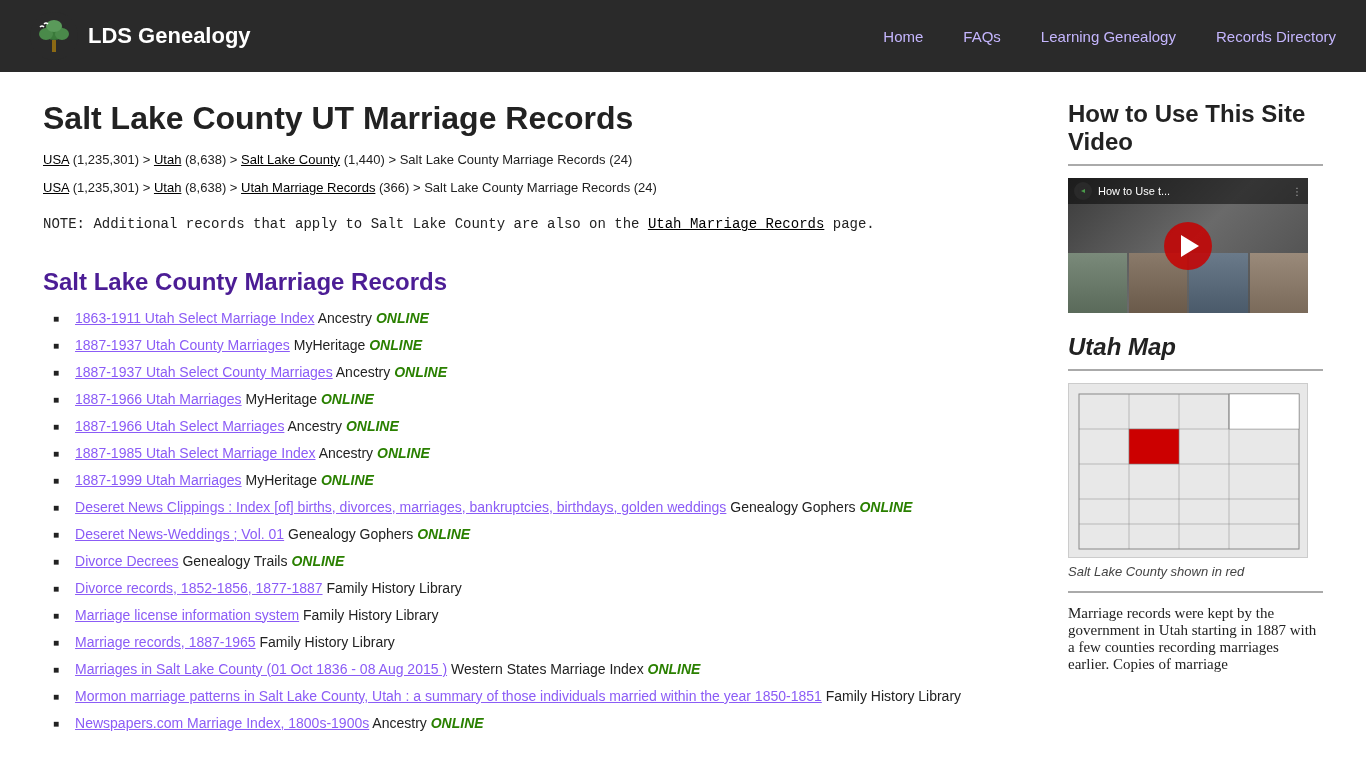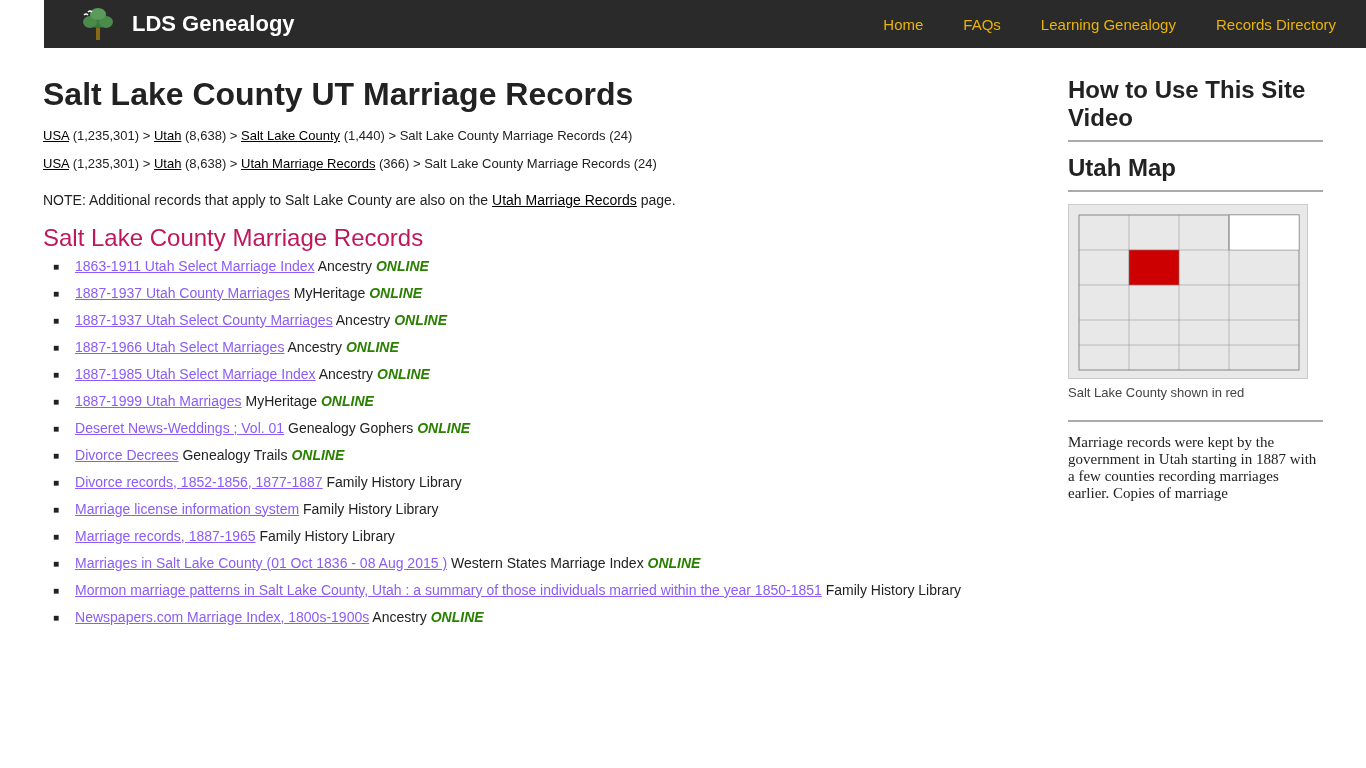--- a/index.html
+++ b/index.html
@@ -4,22 +4,21 @@
   <style>
     * { margin: 0; padding: 0; box-sizing: border-box; }
     body { font-family: Georgia, 'Times New Roman', serif; font-size: 15px; color: #222; background: #fff; }
 
     
     #header {
       background: #2a2a2a;
       display: flex;
       align-items: center;
       padding: 0 30px;
-      height: 48px;
-      margin-left: 44px;
+      height: 72px;
     }
     #logo-area {
       display: flex;
       align-items: center;
       gap: 10px;
       flex: 1;
     }
     #logo-icon {
       width: 48px;
       height: 48px;
@@ -28,21 +27,21 @@
       color: #fff;
       font-size: 22px;
       font-family: Arial, sans-serif;
       font-weight: bold;
     }
     #nav {
       display: flex;
       gap: 40px;
     }
     .nav-item {
-      color: #eab308;
+      color: #c4b5fd;
       font-family: Arial, sans-serif;
       font-size: 15px;
       cursor: pointer;
       text-decoration: none;
     }
 
     
     #main-layout {
       display: flex;
       max-width: 1340px;
@@ -72,34 +71,34 @@
       line-height: 1.7;
       margin-bottom: 6px;
       font-family: Arial, sans-serif;
     }
     .breadcrumb a {
       color: #000;
       text-decoration: underline;
       text-align: center;
     }
     .note-text {
-      margin: 14px 0 12px 0;
-      font-family: Liberation Sans, sans-serif;
+      margin: 14px 0 32px 0;
+      font-family: Liberation Mono, monospace;
       font-size: 14px;
       line-height: 1.6;
     }
     .note-text a {
       color: #000;
       text-decoration: underline;
     }
     h2 {
       font-size: 24px;
-      font-weight: normal;
-      color: #be185d;
-      margin-bottom: 4px;
+      font-weight: bold;
+      color: #4c1d95;
+      margin-bottom: 12px;
       font-family: Arial, sans-serif;
     }
     ul.records-list {
       list-style: none;
       padding-left: 10px;
     }
     ul.records-list li {
       display: flex;
       align-items: flex-start;
       gap: 8px;
@@ -196,21 +195,22 @@
     #video-thumb .play-btn::after {
       content: "";
       border-left: 18px solid #fff;
       border-top: 11px solid transparent;
       border-bottom: 11px solid transparent;
       margin-left: 4px;
     }
 
     
     #utah-map-section {
-      margin-bottom: 20px;
+      margin-bottom: 12px;
+      font-style: italic;
     }
     #utah-map-img {
       width: 240px;
       height: 175px;
       background: #e8e8e8;
       position: relative;
       border: 1px solid #ccc;
       margin-bottom: 6px;
     }
     .map-caption {
@@ -277,29 +277,37 @@
       <li>
         <span></span>
         <span><a>1887-1937 Utah County Marriages</a> <span class="provider">MyHeritage</span> <span class="online-badge">ONLINE</span></span>
       </li>
       <li>
         <span></span>
         <span><a>1887-1937 Utah Select County Marriages</a> <span class="provider">Ancestry</span> <span class="online-badge">ONLINE</span></span>
       </li>
       <li>
         <span></span>
+        <span><a>1887-1966 Utah Marriages</a> <span class="provider">MyHeritage</span> <span class="online-badge">ONLINE</span></span>
+      </li>
+      <li>
+        <span></span>
         <span><a>1887-1966 Utah Select Marriages</a> <span class="provider">Ancestry</span> <span class="online-badge">ONLINE</span></span>
       </li>
       <li>
         <span></span>
         <span><a>1887-1985 Utah Select Marriage Index</a> <span class="provider">Ancestry</span> <span class="online-badge">ONLINE</span></span>
       </li>
       <li>
         <span></span>
         <span><a>1887-1999 Utah Marriages</a> <span class="provider">MyHeritage</span> <span class="online-badge">ONLINE</span></span>
+      </li>
+      <li>
+        <span></span>
+        <span><a>Deseret News Clippings : Index [of] births, divorces, marriages, bankruptcies, birthdays, golden weddings</a> <span class="provider">Genealogy Gophers</span> <span class="online-badge">ONLINE</span></span>
       </li>
       <li>
         <span></span>
         <span><a>Deseret News-Weddings ; Vol. 01</a> <span class="provider">Genealogy Gophers</span> <span class="online-badge">ONLINE</span></span>
       </li>
       <li>
         <span></span>
         <span><a>Divorce Decrees</a> <span class="provider">Genealogy Trails</span> <span class="online-badge">ONLINE</span></span>
       </li>
       <li>
@@ -327,20 +335,42 @@
         <span><a>Newspapers.com Marriage Index, 1800s-1900s</a> <span class="provider">Ancestry</span> <span class="online-badge">ONLINE</span></span>
       </li>
     </ul>
   </div>
 
   <div id="sidebar">
 
     <div>
       <h3>How to Use This Site Video</h3>
       <hr class="sidebar-divider">
+      <div id="video-thumb">
+        <div class="video-bg">
+          <div class="video-title-bar">
+            <div class="video-logo">
+              <svg width="12" height="12" viewBox="0 0 12 12">
+                <circle cx="6" cy="6" r="5" fill="#2a2a2a"></circle>
+                <path d="M4 6 L8 4 L8 8 Z" fill="#4a9a4a"></path>
+              </svg>
+            </div>
+            <span>How to Use t...</span>
+            <span style="margin-left:auto; color:#aaa; font-size:10px;">⋮</span>
+          </div>
+
+          <div style="position:absolute; bottom:0; left:0; right:0; height:60px; display:flex; gap:2px; overflow:hidden;">
+            <div style="flex:1; background: linear-gradient(180deg, #7a8a7a, #5a6a5a);"></div>
+            <div style="flex:1; background: linear-gradient(180deg, #8a7a6a, #6a5a4a);"></div>
+            <div style="flex:1; background: linear-gradient(180deg, #6a7a8a, #4a5a6a);"></div>
+            <div style="flex:1; background: linear-gradient(180deg, #9a8a7a, #7a6a5a);"></div>
+          </div>
+          <div class="play-btn"></div>
+        </div>
+      </div>
     </div>
 
     <div id="utah-map-section">
       <h3>Utah Map</h3>
       <hr class="sidebar-divider">
       <div id="utah-map-img">
         
         <svg width="240" height="175" viewBox="0 0 240 175">
 
           <rect x="10" y="10" width="220" height="155" fill="#e8e8e8" stroke="#888" stroke-width="1"></rect>

